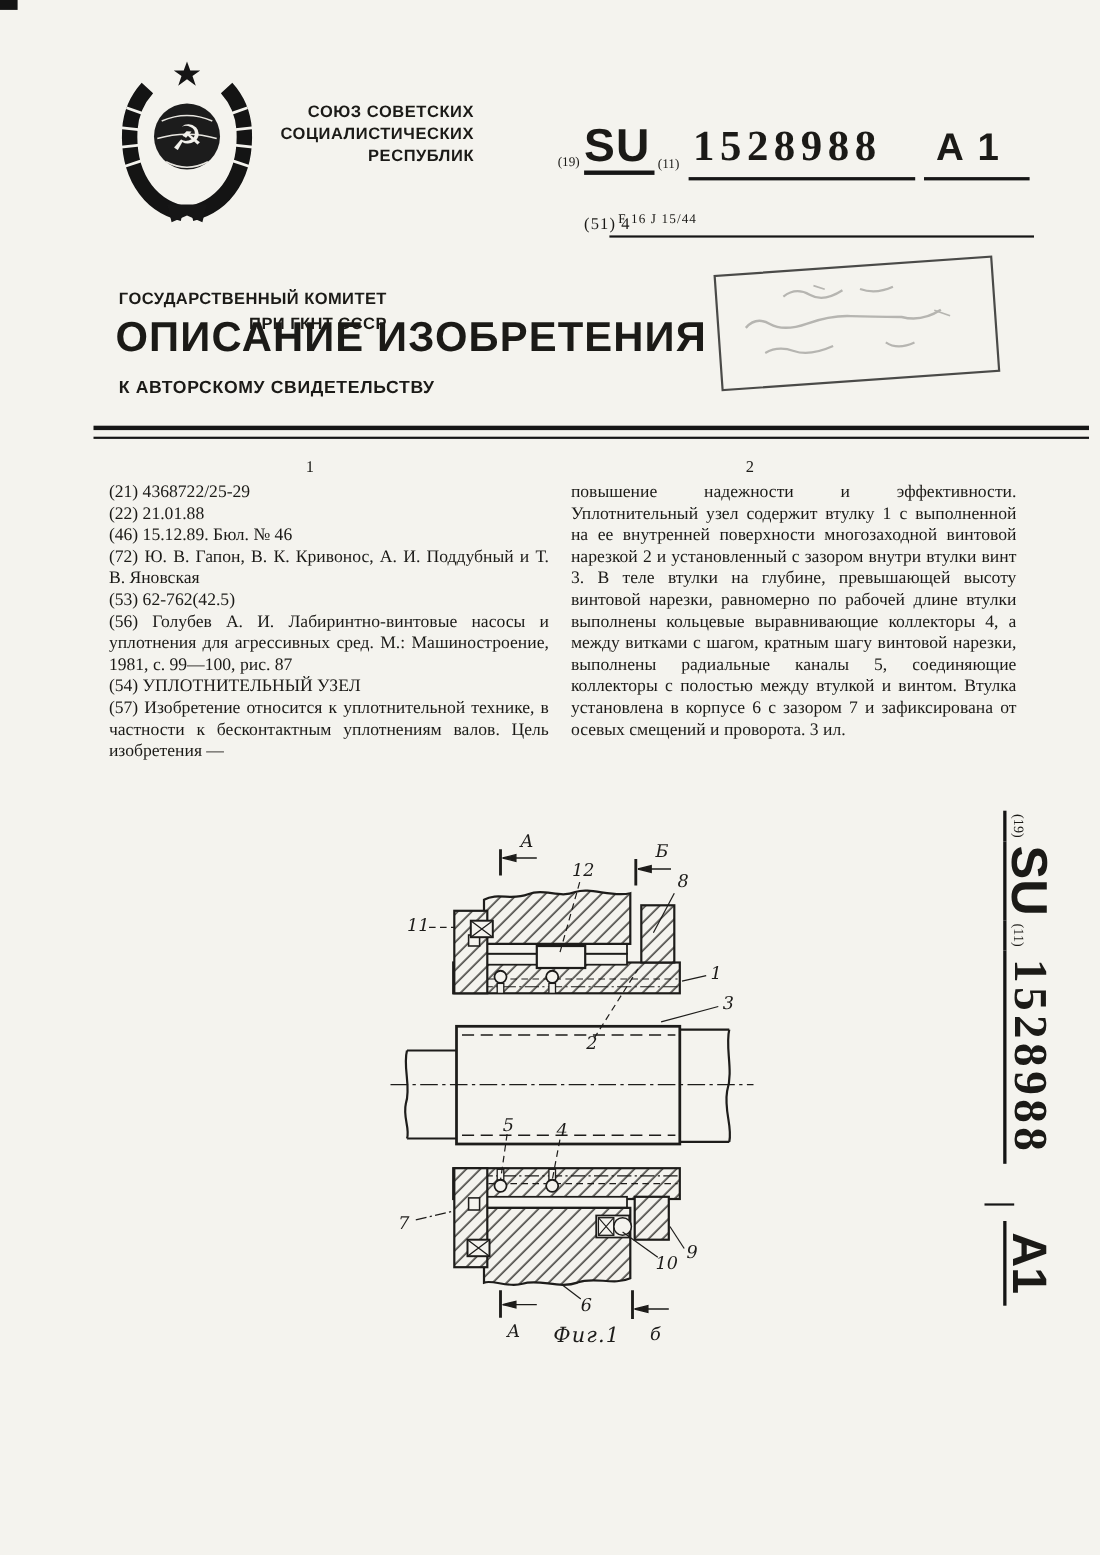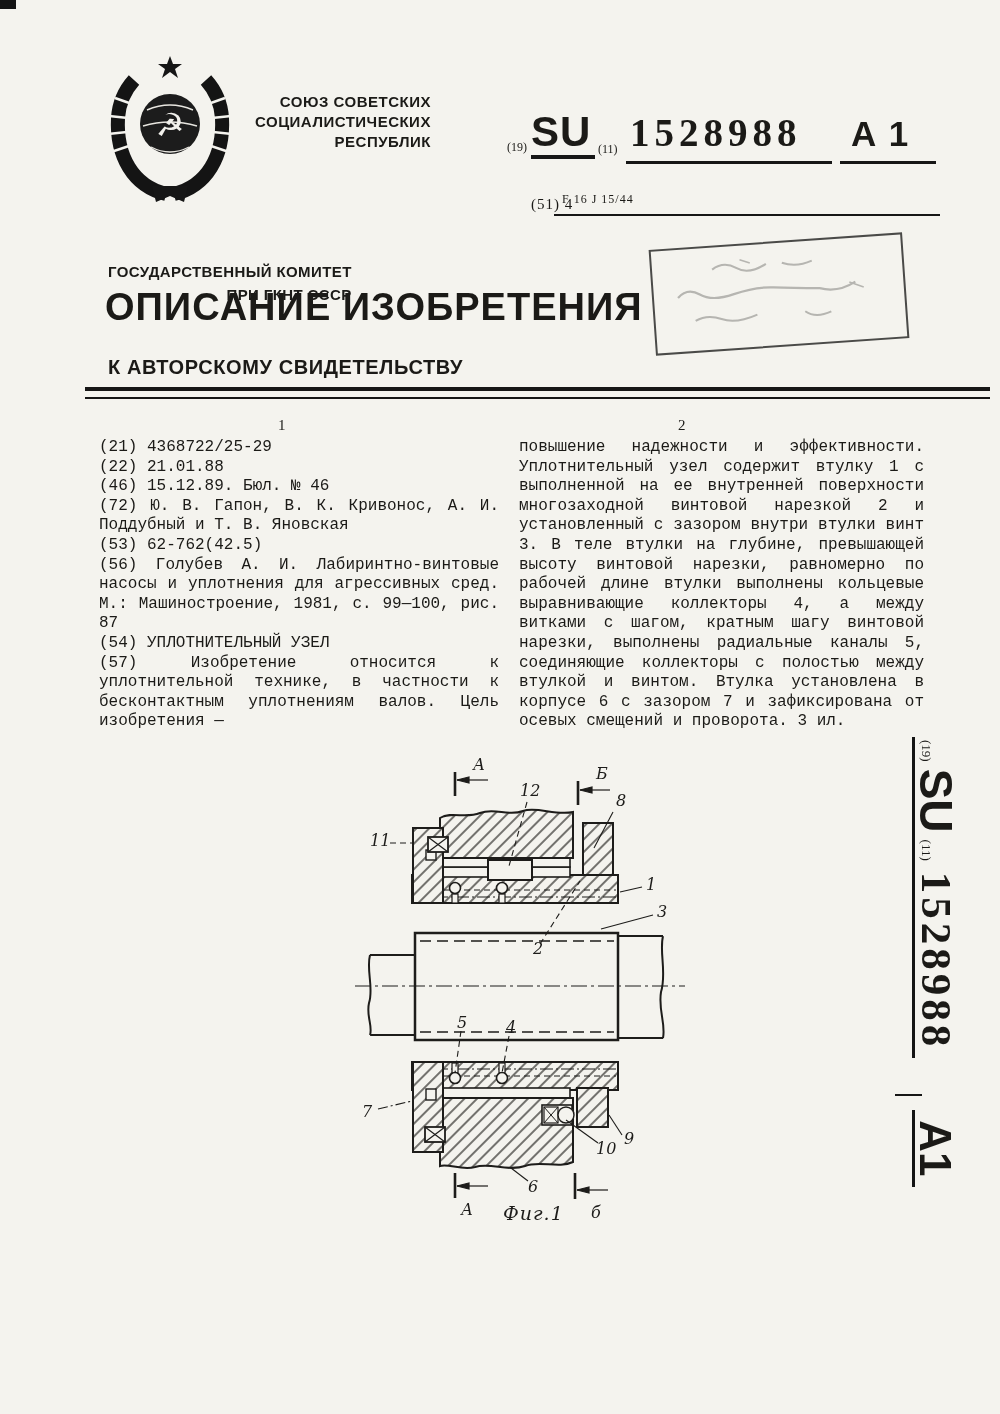--- a/index.html
+++ b/index.html
@@ -10,28 +10,28 @@
   .rule{position:absolute;background:#161616;}
   
   .country{left:255px;top:92px;font-weight:bold;font-size:15px;line-height:20px;letter-spacing:.5px;}
   .code-sm{font-size:12px;}
   .su-big{left:531px;top:108px;font-weight:bold;font-size:42px;letter-spacing:1px;}
   .pub-num{left:630px;top:110px;font-weight:bold;font-size:39px;letter-spacing:5px;}
   .kind{left:851px;top:114px;font-weight:bold;font-size:35px;letter-spacing:2px;}
   .ipc-row{font-size:12px;letter-spacing:1px;}
   .committee{left:108px;top:224px;font-weight:bold;font-size:15px;line-height:23px;letter-spacing:.4px;margin-top:36px;}
   .doc-title{left:105px;top:286px;font-weight:bold;font-size:38px;letter-spacing:1px;}
-  .doc-sub{left:108px;top:344px;font-weight:bold;font-size:20px;letter-spacing:.6px;margin-top:12px;}
+  .doc-sub{left:108px;top:344px;font-weight:bold;font-size:16px;letter-spacing:.6px;}
   
   .stamp{left:652px;top:241px;width:250px;height:102px;transform:rotate(-4deg);
          border:2px solid #4a4a48;}
   
   .colnum{font-size:15px;}
   .col{font-size:16px;line-height:19.6px;text-align:justify;}
-  .col p{margin:0;font-family:Liberation Mono, monospace;}
+  .col p{margin:0;}
   .colL{left:99px;top:438px;width:400px;}
   .colR{left:519px;top:438px;width:405px;}
   
   .sidebar{left:984px;top:737px;transform:rotate(90deg);transform-origin:0 0;
            display:flex;align-items:flex-end;height:72px;white-space:nowrap;}
   .sidebar .seg{border-bottom:3px solid #141414;display:flex;align-items:flex-end;}
   .sidebar .small{font-size:13px;padding:0 3px 3px 3px;}
   .sidebar .su{font-family:"Liberation Sans",sans-serif;font-weight:bold;font-size:46px;line-height:.92;padding:0 4px;}
   .sidebar .num{font-weight:bold;font-size:43px;line-height:.95;letter-spacing:4px;padding:0 8px;}
   .sidebar .gap{width:52px;border-bottom:0;}

